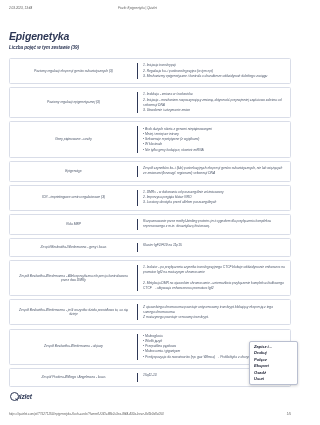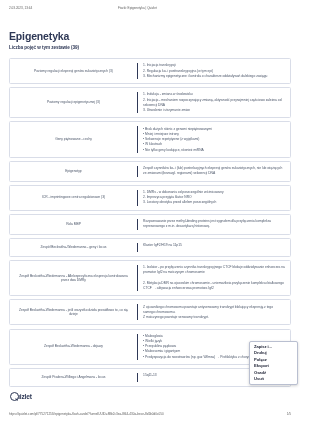--- a/index.html
+++ b/index.html
@@ -4,21 +4,21 @@
 <style>
   html,body{margin:0;padding:0;}
   body{
     width:300px;height:425px;
     background:#ffffff;
     font-family:"Liberation Sans", sans-serif;
     color:#2e3856;
     overflow:hidden;
     position:relative;
   }
-  .page{position:relative;width:300px;height:425px;box-sizing:border-box;}
+  .page{position:relative;width:300px;height:425px;box-sizing:border-box;font-style:italic;}
 
   
   .print-header{
     position:absolute;top:6px;left:0;width:300px;height:10px;
     font-size:3.1px;color:#606060;
   }
   .print-header .ph-left{position:absolute;left:9px;top:0;white-space:nowrap;}
   .print-header .ph-center{position:absolute;left:118px;top:0;white-space:nowrap;}
 
   

